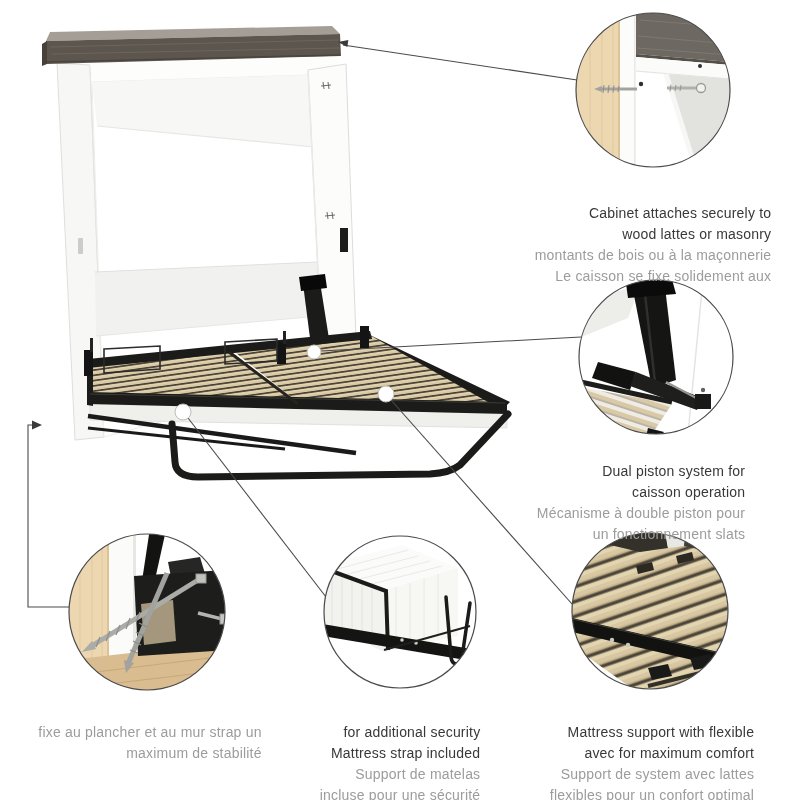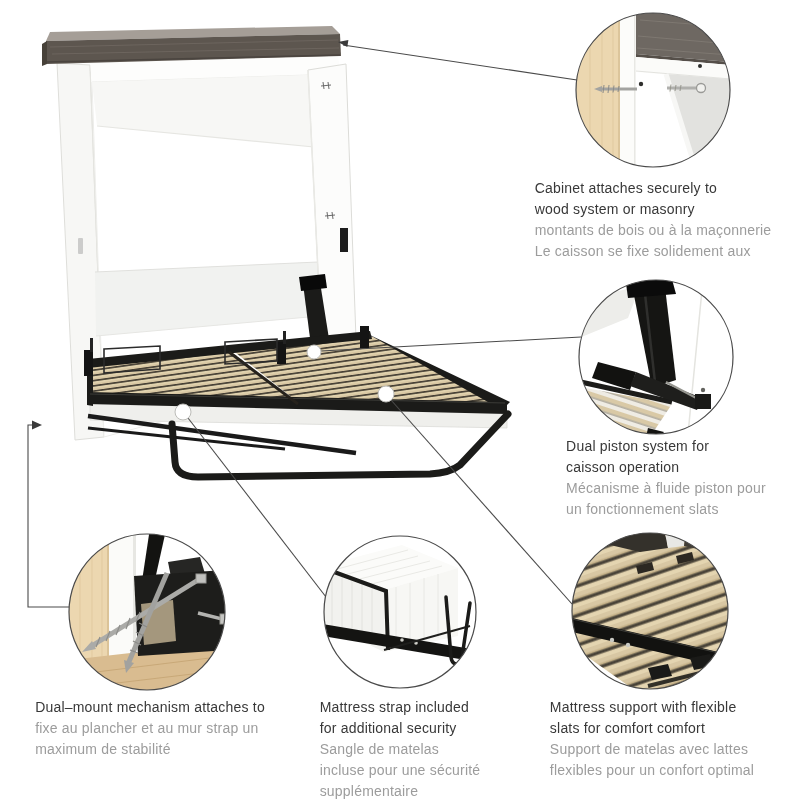--- a/index.html
+++ b/index.html
@@ -2,22 +2,22 @@
 <html style="--background: #ffffff; --crown-wood: #5d564f; --slat-wood: #d8c7a3; --slat-gap: #37322a; --frame-black: #1b1b19; --panel-white: #fbfbfa; --light-wood: #ecd7b0; --floor-wood: #d9bc90; --leader-line: #4a4a4a; --heading-text: #383838; --subtext: #9c9c9c;"><head>
 <meta charset="utf-8">
 <style>
   html,body{margin:0;padding:0;background:#fff;}
   #stage{
     position:relative;width:800px;height:800px;background:var(--background,#fff);
     font-family:"Liberation Sans",sans-serif;overflow:hidden;
   }
   #scene{position:absolute;left:0;top:0;width:800px;height:800px;}
   .caption{
-    position:absolute;transform:translateX(-50%);text-align:left;
-    font-size:14px;line-height:21px;letter-spacing:.2px;white-space:nowrap;
+    position:absolute;transform:translateX(-50%);text-align:right;
+    font-size:14px;line-height:21px;letter-spacing:.2px;white-space:nowrap;margin-top:25px;
   }
   .cap-en{color:var(--heading-text,#383838);}
   .cap-fr{color:var(--subtext,#9c9c9c);}
 </style>
 </head>
 <body>
 
 <div id="stage">
 
 <svg id="scene" viewBox="0 0 800 800">
@@ -284,46 +284,45 @@
     <circle cx="653" cy="90" r="77"></circle>
     <circle cx="656" cy="357" r="77"></circle>
     <circle cx="147" cy="612" r="78"></circle>
     <circle cx="400" cy="612" r="76"></circle>
     <circle cx="650" cy="611" r="78"></circle>
   </g>
 </svg>
 
 <div class="caption" style="left:653px;top:178px;">
   <div class="cap-en">Cabinet attaches securely to</div>
-  <div class="cap-en">wood system or masonry</div>
+  <div class="cap-en">wood lattes or masonry</div>
   <div class="cap-fr">montants de bois ou à la maçonnerie</div>
   <div class="cap-fr">Le caisson se fixe solidement aux</div>
 </div>
 
-<div class="caption" style="left:666px;top:436px;">
+<div class="caption" style="left:641px;top:436px;">
   <div class="cap-en">Dual piston system for</div>
   <div class="cap-en">caisson operation</div>
-  <div class="cap-fr">Mécanisme à fluide piston pour</div>
+  <div class="cap-fr">Mécanisme à double piston pour</div>
   <div class="cap-fr">un fonctionnement slats</div>
 </div>
 
 <div class="caption" style="left:150px;top:697px;">
-  <div class="cap-en">Dual–mount mechanism attaches to</div>
   <div class="cap-fr">fixe au plancher et au mur strap un</div>
   <div class="cap-fr">maximum de stabilité</div>
 </div>
 
 <div class="caption" style="left:400px;top:697px;">
+  <div class="cap-en">for additional security</div>
   <div class="cap-en">Mattress strap included</div>
-  <div class="cap-en">for additional security</div>
-  <div class="cap-fr">Sangle de matelas</div>
+  <div class="cap-fr">Support de matelas</div>
   <div class="cap-fr">incluse pour une sécurité</div>
   <div class="cap-fr">supplémentaire</div>
 </div>
 
 <div class="caption" style="left:652px;top:697px;">
   <div class="cap-en">Mattress support with flexible</div>
-  <div class="cap-en">slats for comfort comfort</div>
-  <div class="cap-fr">Support de matelas avec lattes</div>
+  <div class="cap-en">avec for maximum comfort</div>
+  <div class="cap-fr">Support de system avec lattes</div>
   <div class="cap-fr">flexibles pour un confort optimal</div>
 </div>
 
 </div>
 
 </body></html>

